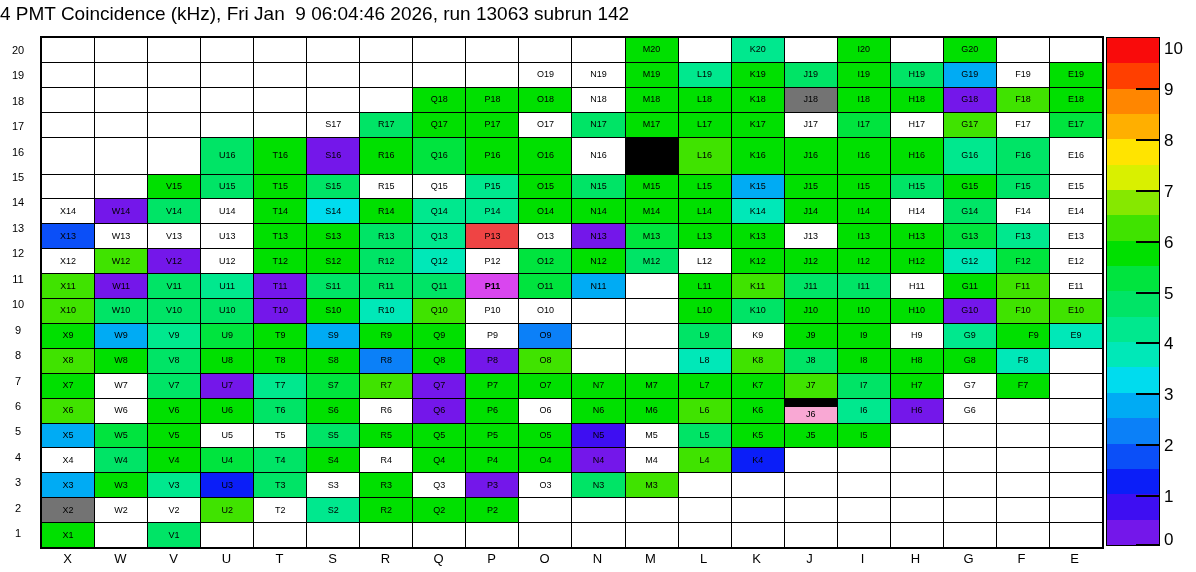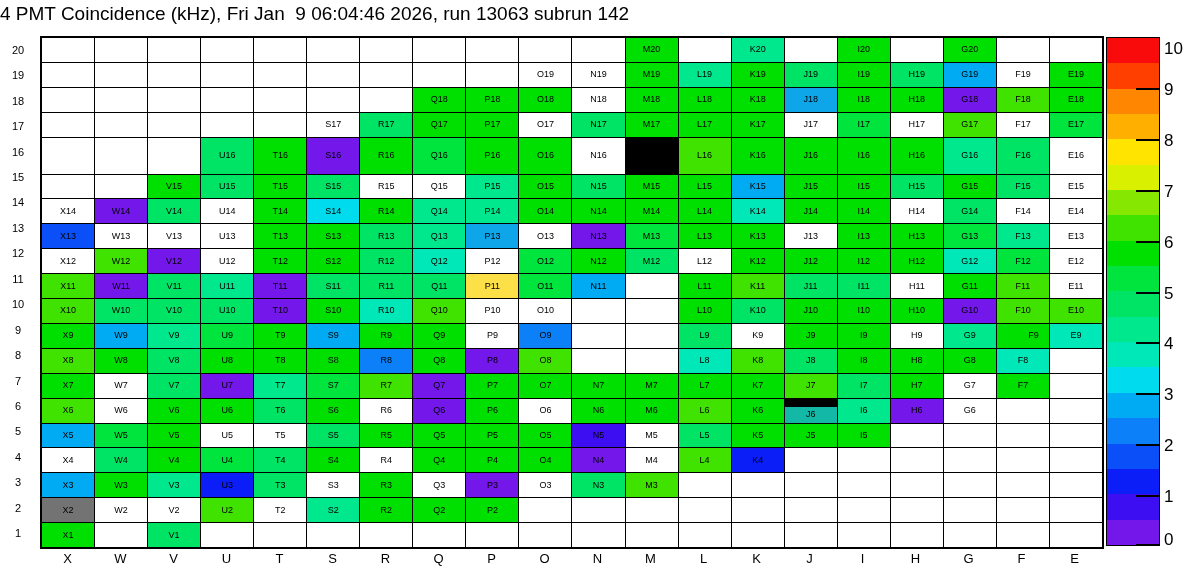--- a/index.html
+++ b/index.html
@@ -92,21 +92,21 @@
       <div class="cell"></div>
       <div class="cell"></div>
       <div class="cell"></div>
       <div class="cell" style="background: rgb(0, 224, 0);">Q18</div>
       <div class="cell" style="background: rgb(0, 224, 0);">P18</div>
       <div class="cell" style="background: rgb(0, 224, 0);">O18</div>
       <div class="cell">N18</div>
       <div class="cell" style="background: rgb(0, 224, 0);">M18</div>
       <div class="cell" style="background: rgb(0, 224, 0);">L18</div>
       <div class="cell" style="background: rgb(0, 224, 0);">K18</div>
-      <div class="cell" style="background: #0ea5e9;">J18</div>
+      <div class="cell" style="background: #737373;">J18</div>
       <div class="cell" style="background: rgb(0, 224, 0);">I18</div>
       <div class="cell" style="background: rgb(0, 224, 0);">H18</div>
       <div class="cell" style="background: rgb(116, 23, 234);">G18</div>
       <div class="cell" style="background: rgb(64, 227, 0);">F18</div>
       <div class="cell" style="background: rgb(0, 224, 0);">E18</div>
       <div class="cell"></div>
       <div class="cell"></div>
       <div class="cell"></div>
       <div class="cell"></div>
       <div class="cell"></div>
@@ -186,21 +186,21 @@
       <div class="cell">F14</div>
       <div class="cell">E14</div>
       <div class="cell" style="background: rgb(11, 79, 248);">X13</div>
       <div class="cell">W13</div>
       <div class="cell">V13</div>
       <div class="cell">U13</div>
       <div class="cell" style="background: rgb(0, 224, 0);">T13</div>
       <div class="cell" style="background: rgb(0, 224, 0);">S13</div>
       <div class="cell" style="background: rgb(0, 228, 102);">R13</div>
       <div class="cell" style="background: rgb(0, 232, 142);">Q13</div>
-      <div class="cell" style="background: #0ea5e9;">P13</div>
+      <div class="cell" style="background: #ef4444;">P13</div>
       <div class="cell">O13</div>
       <div class="cell" style="background: rgb(116, 23, 234);">N13</div>
       <div class="cell" style="background: rgb(0, 228, 62);">M13</div>
       <div class="cell" style="background: rgb(0, 224, 0);">L13</div>
       <div class="cell" style="background: rgb(0, 224, 0);">K13</div>
       <div class="cell">J13</div>
       <div class="cell" style="background: rgb(0, 224, 0);">I13</div>
       <div class="cell" style="background: rgb(0, 224, 0);">H13</div>
       <div class="cell" style="background: rgb(0, 228, 62);">G13</div>
       <div class="cell" style="background: rgb(0, 232, 142);">F13</div>
@@ -226,21 +226,21 @@
       <div class="cell" style="background: rgb(0, 228, 62);">F12</div>
       <div class="cell">E12</div>
       <div class="cell" style="background: rgb(64, 227, 0);">X11</div>
       <div class="cell" style="background: rgb(116, 23, 234);">W11</div>
       <div class="cell" style="background: rgb(0, 228, 102);">V11</div>
       <div class="cell" style="background: rgb(0, 232, 142);">U11</div>
       <div class="cell" style="background: rgb(116, 23, 234);">T11</div>
       <div class="cell" style="background: rgb(0, 228, 102);">S11</div>
       <div class="cell" style="background: rgb(0, 228, 102);">R11</div>
       <div class="cell" style="background: rgb(0, 228, 102);">Q11</div>
-      <div class="cell" style="background: #fde047;">P11</div>
+      <div class="cell" style="background: #d946ef; font-weight: bold;">P11</div>
       <div class="cell" style="background: rgb(0, 228, 62);">O11</div>
       <div class="cell" style="background: rgb(0, 171, 244);">N11</div>
       <div class="cell"></div>
       <div class="cell" style="background: rgb(0, 224, 0);">L11</div>
       <div class="cell" style="background: rgb(64, 227, 0);">K11</div>
       <div class="cell" style="background: rgb(0, 228, 102);">J11</div>
       <div class="cell" style="background: rgb(0, 228, 102);">I11</div>
       <div class="cell">H11</div>
       <div class="cell" style="background: rgb(0, 224, 0);">G11</div>
       <div class="cell" style="background: rgb(64, 227, 0);">F11</div>
@@ -332,21 +332,21 @@
       <div class="cell" style="background: rgb(0, 228, 102); text-align: center;">T6</div>
       <div class="cell" style="background: rgb(0, 224, 0);">S6</div>
       <div class="cell">R6</div>
       <div class="cell" style="background: rgb(116, 23, 234);">Q6</div>
       <div class="cell" style="background: rgb(0, 224, 0);">P6</div>
       <div class="cell">O6</div>
       <div class="cell" style="background: rgb(0, 224, 0);">N6</div>
       <div class="cell" style="background: rgb(0, 224, 0);">M6</div>
       <div class="cell" style="background: rgb(64, 227, 0);">L6</div>
       <div class="cell" style="background: rgb(0, 224, 0);">K6</div>
-      <div class="cell" style="background: #14b8a6; margin-top: 8px;">J6</div>
+      <div class="cell" style="background: #f9a8d4; margin-top: 8px;">J6</div>
       <div class="cell" style="background: rgb(0, 232, 142);">I6</div>
       <div class="cell" style="background: rgb(116, 23, 234);">H6</div>
       <div class="cell">G6</div>
       <div class="cell"></div>
       <div class="cell"></div>
       <div class="cell" style="background: rgb(0, 171, 244);">X5</div>
       <div class="cell" style="background: rgb(0, 228, 62);">W5</div>
       <div class="cell" style="background: rgb(0, 224, 0);">V5</div>
       <div class="cell">U5</div>
       <div class="cell">T5</div>

